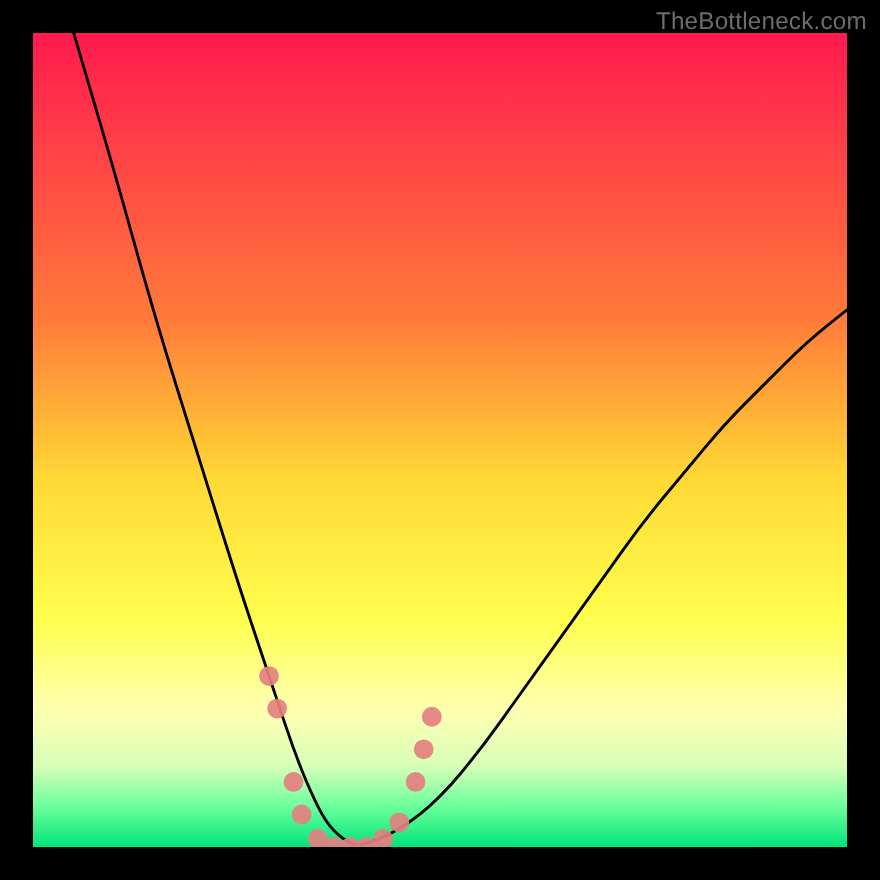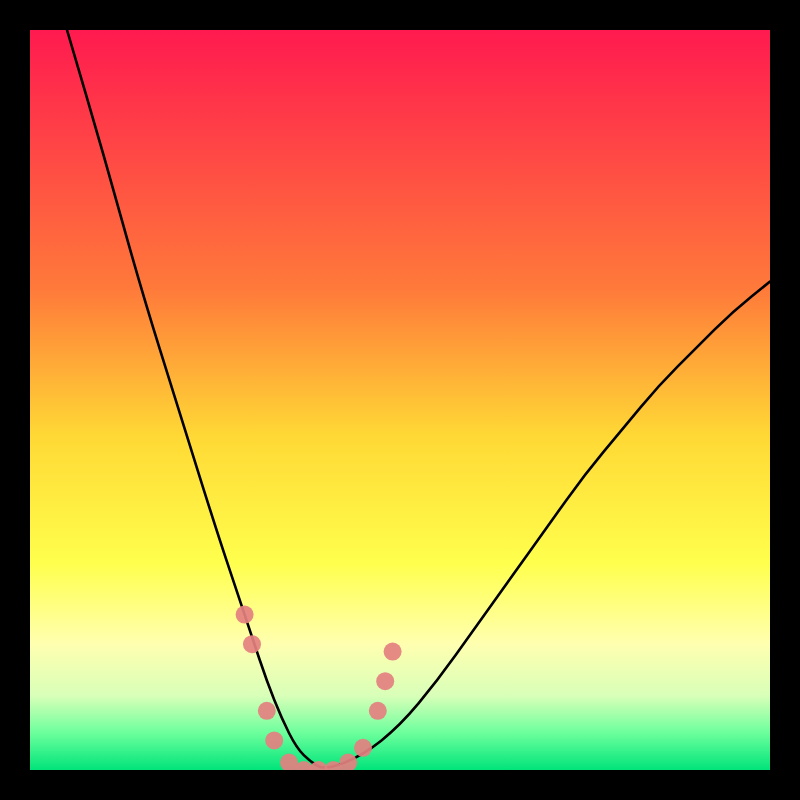--- a/index.html
+++ b/index.html
@@ -78,13 +78,14 @@
           <circle cx="288.6" cy="740.0" r="9" fill="#e48080" fill-opacity="0.92"></circle>
           <circle cx="303.4" cy="740.0" r="9" fill="#e48080" fill-opacity="0.92"></circle>
           <circle cx="318.2" cy="732.6" r="9" fill="#e48080" fill-opacity="0.92"></circle>
           <circle cx="333.0" cy="717.8" r="9" fill="#e48080" fill-opacity="0.92"></circle>
           <circle cx="347.8" cy="680.8" r="9" fill="#e48080" fill-opacity="0.92"></circle>
           <circle cx="355.2" cy="651.2" r="9" fill="#e48080" fill-opacity="0.92"></circle>
           <circle cx="362.6" cy="621.6" r="9" fill="#e48080" fill-opacity="0.92"></circle>
         </g>
     </svg>
   </div>
+  <div class="watermark">TheBottleneck.com</div>
 </div>
 
 </body></html>

